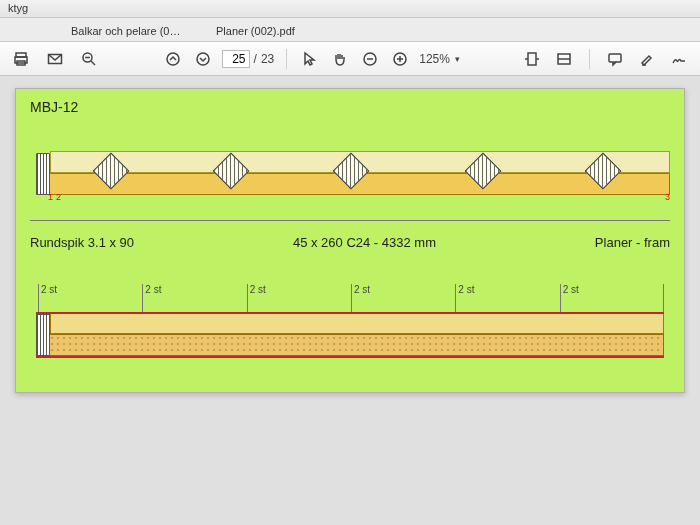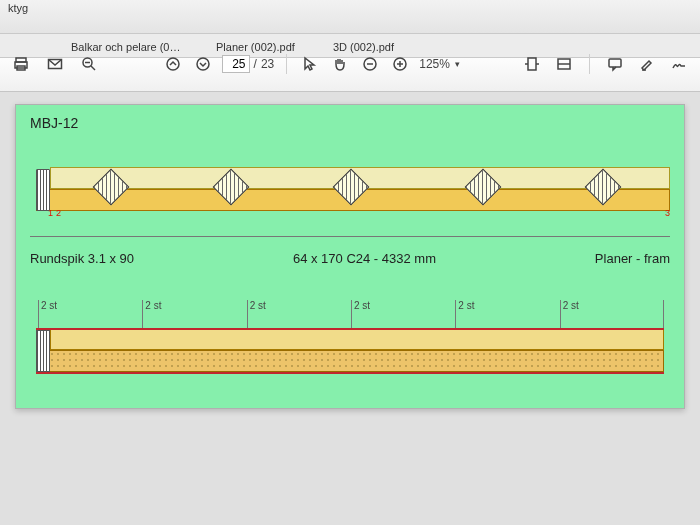--- a/index.html
+++ b/index.html
@@ -7,21 +7,21 @@
     font-family: -apple-system, Segoe UI, Tahoma, sans-serif;
     width: 700px; height: 525px; overflow: hidden;
     background: #eaeaea;
     font-size: 12px;
     color: #222;
     display: flex; flex-direction: column;
   }
 
   
   .menubar {
-    height: 34px;
+    height: 18px;
     background: linear-gradient(#f2f2f2, #e4e4e4);
     border-bottom: 1px solid #c9c9c9;
     padding: 2px 8px;
     font-size: 11px;
     color: #333;
   }
 
   
   .tabstrip {
     height: 24px;
@@ -47,22 +47,22 @@
     border-color: #c9c9c9;
   }
   .tab .x { font-weight: bold; font-size: 10px; color: #666; }
 
   
   .toolbar {
     height: 34px;
     background: linear-gradient(#fdfdfd, #f0f0f0);
     border-bottom: 1px solid #c5c5c5;
     display: flex;
-    align-items: flex-end;
-    padding: 16px 10px;
+    align-items: center;
+    padding: 8px 10px;
     gap: 6px;
   }
   .tool-left { display:flex; align-items:center; gap:12px; }
   .tool-center { flex:1; display:flex; align-items:center; justify-content:center; gap:8px; }
   .tool-right { display:flex; align-items:center; gap:10px; }
 
   .icon-btn {
     width: 22px; height: 22px;
     display: inline-flex; align-items: center; justify-content: center;
     font-size: 14px; color: #444;
@@ -87,21 +87,21 @@
     background: #e0e0e0;
     overflow: hidden;
     position: relative;
     display: flex;
     align-items: flex-start;
     justify-content: center;
     padding-top: 12px;
   }
   .page {
     width: 670px;
-    background: #86efac;
+    background: #bef264;
     border: 1px solid #b0b0b0;
     box-shadow: 0 2px 6px rgba(0,0,0,.2);
     padding: 10px 14px 6px;
   }
 
   
   .section-title { font-size: 14px; font-weight: normal; margin-bottom: 6px; }
   .truss1 {
     position: relative; height: 100px; border-bottom: 1px solid #777;
     margin-bottom: 6px;
@@ -180,23 +180,20 @@
 <div class="menubar">
   <span>ktyg</span>
 </div>
 
 <div class="tabstrip">
   <div class="tab">
     <span>Balkar och pelare (0…</span>
   </div>
   <div class="tab">
     <span>Planer (002).pdf</span>
-  </div>
-  <div class="tab">
-    <span>3D (002).pdf</span>
   </div>
 </div>
 
 <div class="toolbar">
   <div class="tool-left">
     <span class="icon-btn">
       <svg class="ic" viewBox="0 0 16 16">
           <rect x="3" y="2" width="10" height="4"></rect>
           <rect x="2" y="6" width="12" height="6"></rect>
           <rect x="4" y="10" width="8" height="4"></rect>
@@ -313,21 +310,21 @@
       <span class="redcap">3</span>
     <div class="plate" style="left: 68px;"></div>
         <div class="plate" style="left: 188px;"></div>
         <div class="plate" style="left: 308px;"></div>
         <div class="plate" style="left: 440px;"></div>
         <div class="plate" style="left: 560px;"></div>
       </div>
 
     <div class="section2-head">
       <span>Rundspik 3.1 x 90</span>
-      <span class="center">64 x 170 C24 - 4332 mm</span>
+      <span class="center">45 x 260 C24 - 4332 mm</span>
       <span>Planer - fram</span>
     </div>
 
     <div class="truss2">
       <div class="dimbar" id="dimbar">
           <div class="dim-seg" style="left: 0%; width: 16.6667%;">2 st</div>
           <div class="dim-seg" style="left: 16.6667%; width: 16.6667%;">2 st</div>
           <div class="dim-seg" style="left: 33.3333%; width: 16.6667%;">2 st</div>
           <div class="dim-seg" style="left: 50%; width: 16.6667%;">2 st</div>
           <div class="dim-seg" style="left: 66.6667%; width: 16.6667%;">2 st</div>

